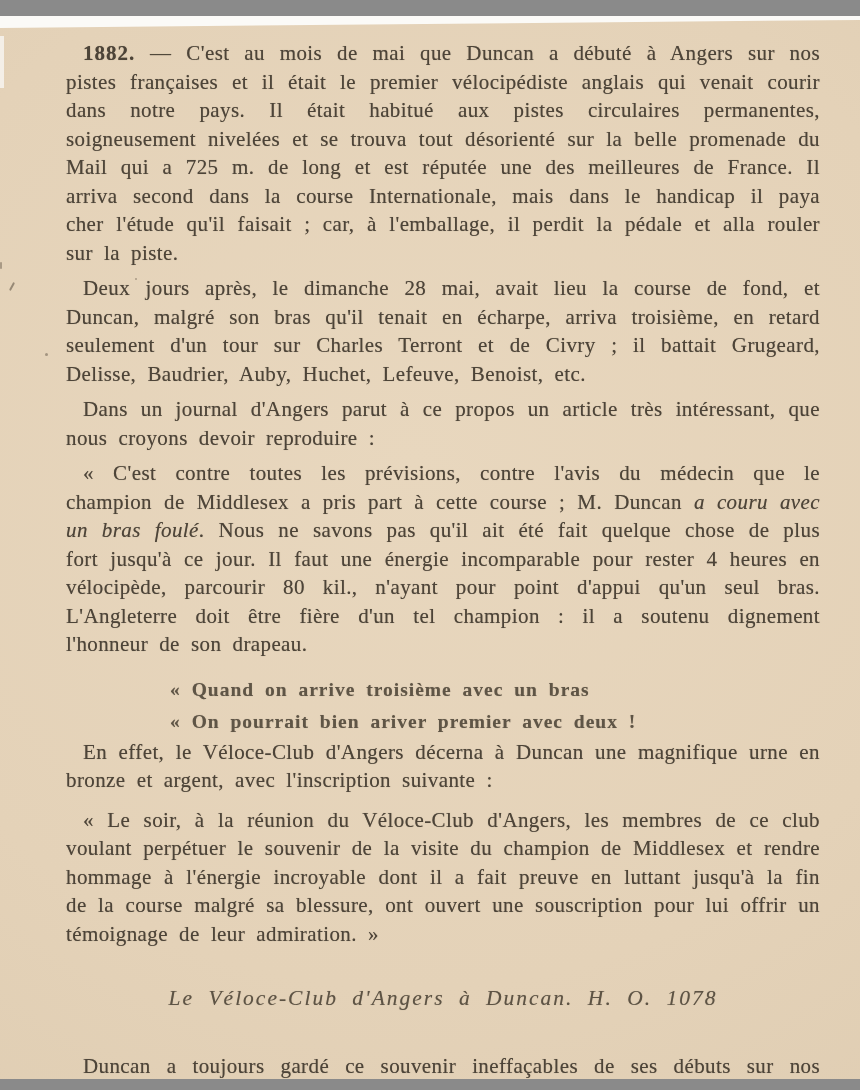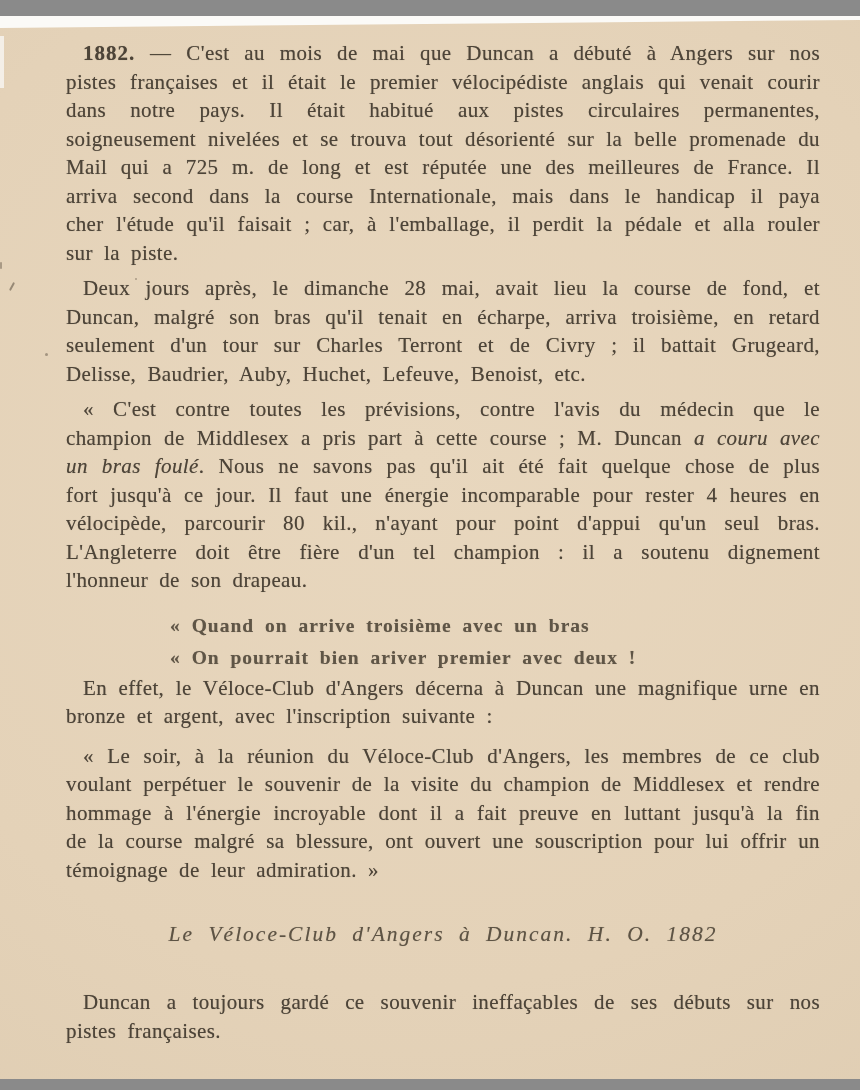--- a/index.html
+++ b/index.html
@@ -104,30 +104,31 @@
   <div class="speck speck-3"></div>
   <div class="speck speck-4"></div>
   <div class="speck speck-5"></div>
 
   <div class="text-block">
 
     <p class="para indent"><span class="year">1882.</span><span> — C'est au mois de mai que Duncan a débuté à Angers sur nos pistes françaises et il était le premier vélocipédiste anglais qui venait courir dans notre pays. Il était habitué aux pistes circulaires permanentes, soigneusement nivelées et se trouva tout désorienté sur la belle promenade du Mail qui a 725 m. de long et est réputée une des meilleures de France. Il arriva second dans la course Internatio­nale, mais dans le handicap il paya cher l'étude qu'il faisait ; car, à l'emballage, il perdit la pédale et alla rouler sur la piste.</span></p>
 
     <p class="para indent gap-s">Deux jours après, le dimanche 28 mai, avait lieu la course de fond, et Duncan, malgré son bras qu'il tenait en écharpe, arriva troisième, en retard seulement d'un tour sur Charles Terront et de Civry ; il battait Grugeard, Delisse, Baudrier, Auby, Huchet, Lefeuve, Benoist, etc.</p>
 
+    <p class="para indent gap-s">Dans un journal d'Angers parut à ce propos un article très intéressant, que nous croyons devoir reproduire :</p>
 
     <p class="para indent gap-s"><span>« C'est contre toutes les prévisions, contre l'avis du médecin que le champion de Middlesex a pris part à cette course ; M. Duncan </span><em>a couru avec un bras foulé</em><span>. Nous ne savons pas qu'il ait été fait quelque chose de plus fort jusqu'à ce jour. Il faut une énergie incomparable pour rester 4 heures en vélocipède, parcourir 80 kil., n'ayant pour point d'appui qu'un seul bras. L'Angleterre doit être fière d'un tel champion : il a soutenu dignement l'honneur de son drapeau.</span></p>
 
     <div class="verse">
       <div>« Quand on arrive troisième avec un bras</div>
       <div>« On pourrait bien ariver premier avec deux !</div>
     </div>
 
     <p class="para indent gap-0">En effet, le Véloce-Club d'Angers décerna à Duncan une magnifique urne en bronze et argent, avec l'inscription suivante :</p>
 
     <p class="para indent" style="margin-top:11px">« Le soir, à la réunion du Véloce-Club d'Angers, les membres de ce club voulant perpétuer le souvenir de la visite du champion de Middlesex et rendre hommage à l'énergie incroyable dont il a fait preuve en luttant jusqu'à la fin de la course malgré sa blessure, ont ouvert une souscription pour lui offrir un témoignage de leur admiration. »</p>
 
-    <p class="inscription">Le Véloce-Club d'Angers à Duncan. H. O. 1882</p>
+    <p class="inscription">Le Véloce-Club d'Angers à Duncan. H. O. 1078</p>
 
     <p class="para indent last-para">Duncan a toujours gardé ce souvenir ineffaçables de ses débuts sur nos pistes françaises.</p>
 
   </div>
 </div>
 
 </body></html>

